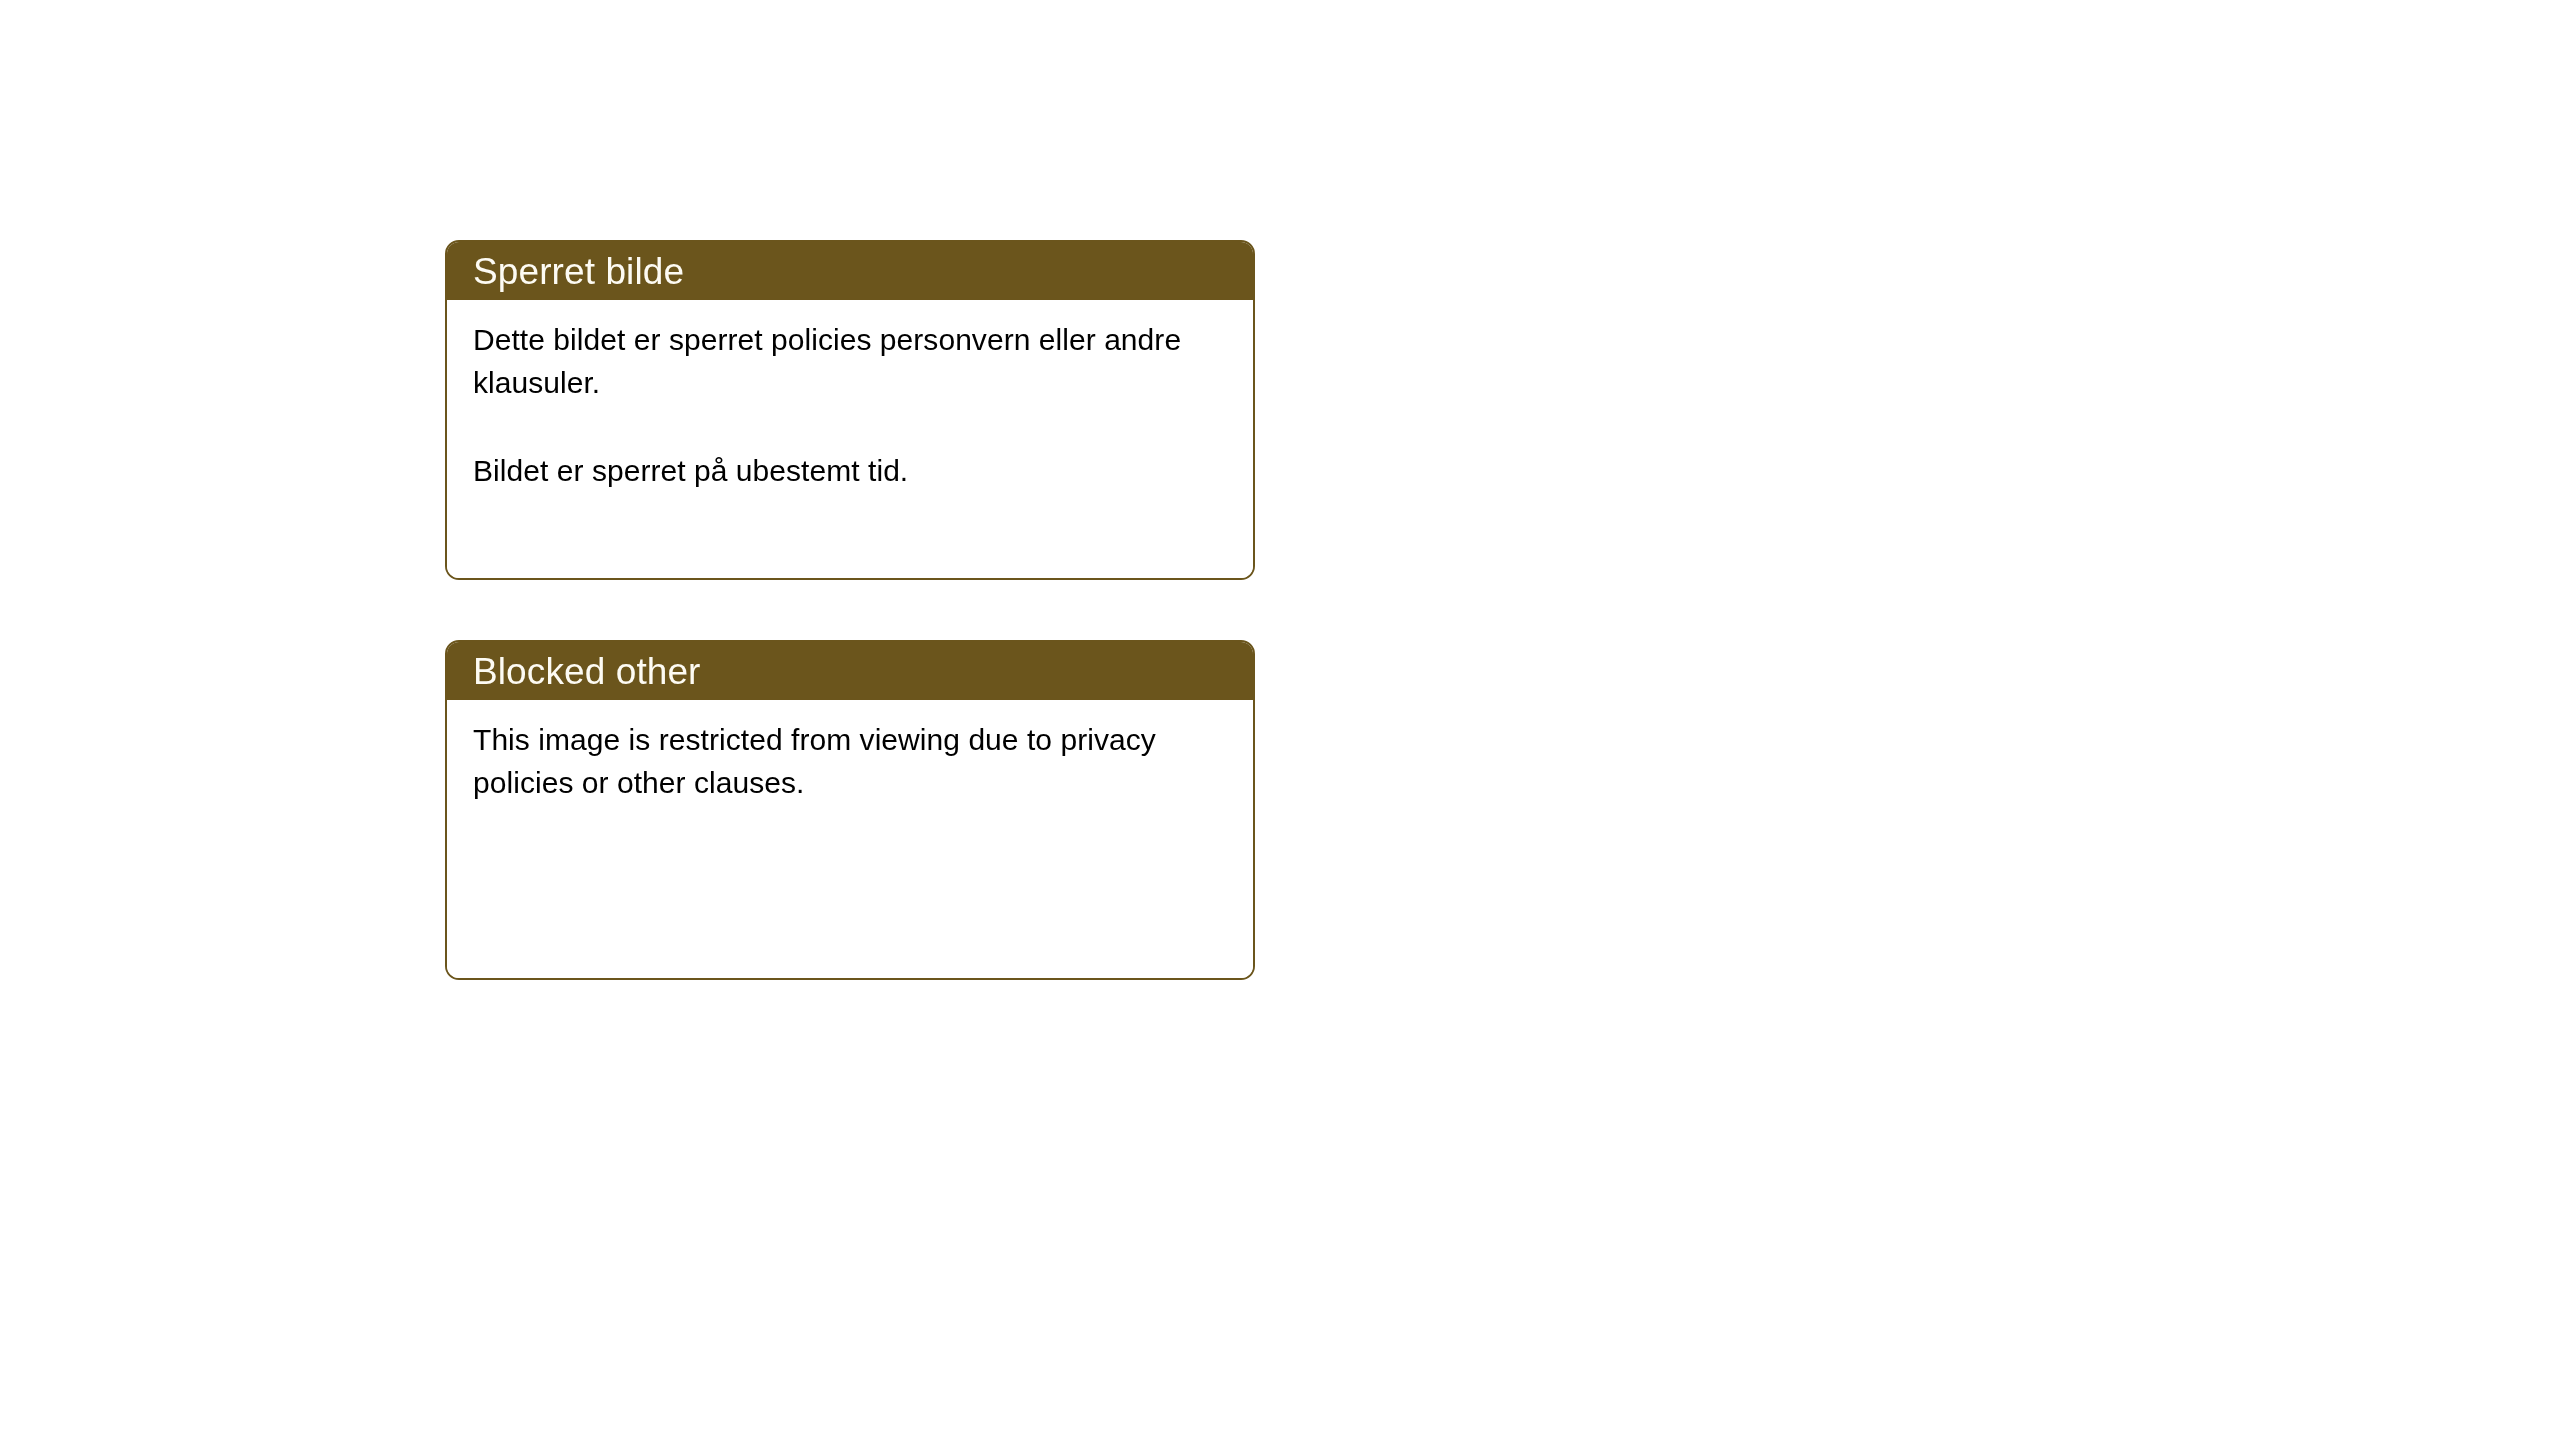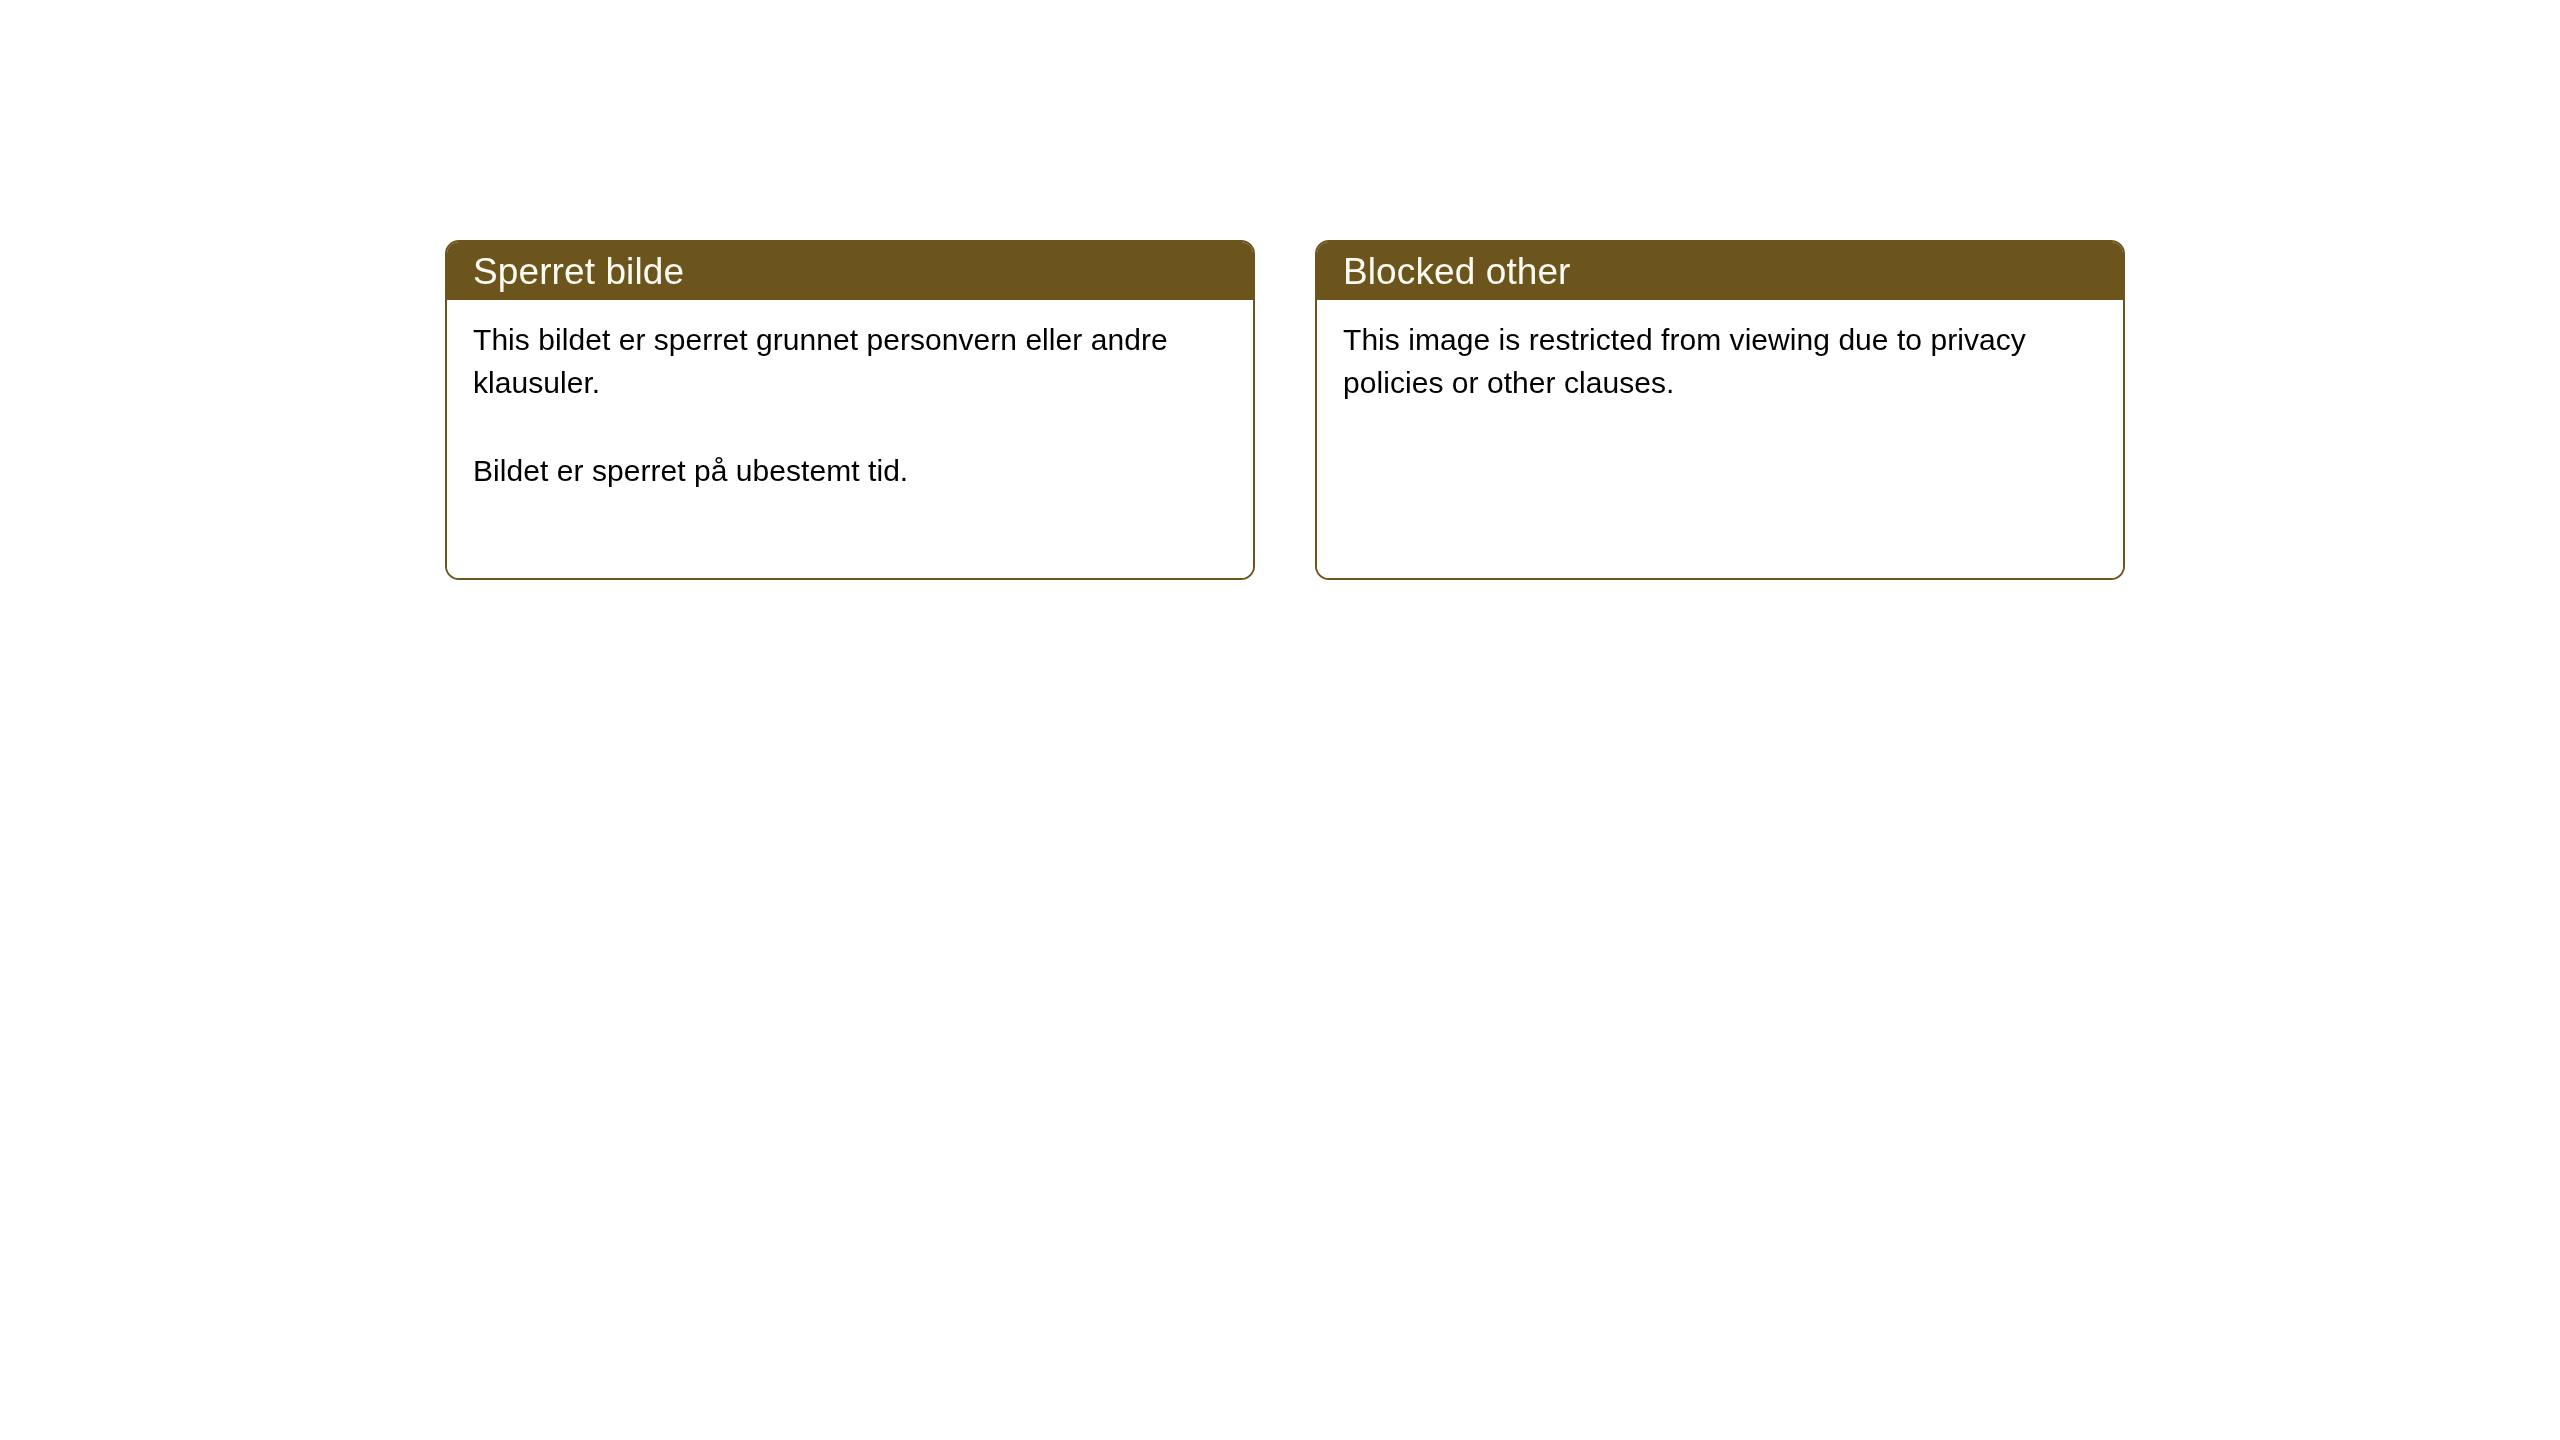--- a/index.html
+++ b/index.html
@@ -14,21 +14,21 @@
     overflow: hidden;
     font-family: "Liberation Sans", "DejaVu Sans", sans-serif;
     -webkit-font-smoothing: antialiased;
   }
 
   #notice-area {
     position: absolute;
     left: 445px;
     top: 240px;
     display: flex;
-    flex-direction: row;
+    flex-direction: column;
     align-items: flex-start;
     gap: 60px;
   }
 
   .notice-panel {
     width: 810px;
     height: 340px;
     box-sizing: border-box;
     background: #ffffff;
     border: 2px solid #6b551c;
@@ -80,21 +80,21 @@
 </head>
 <body>
 
 <div id="notice-area">
 
   <section class="notice-panel">
     <header class="panel-header">
       <h1 class="panel-title">Sperret bilde</h1>
     </header>
     <div class="panel-body">
-      <p class="panel-paragraph">This bildet er sperret grunnet personvern eller andre klausuler.</p>
+      <p class="panel-paragraph">Dette bildet er sperret policies personvern eller andre klausuler.</p>
       <p class="panel-paragraph">Bildet er sperret på ubestemt tid.</p>
     </div>
   </section>
 
   <section class="notice-panel">
     <header class="panel-header">
       <h1 class="panel-title">Blocked other</h1>
     </header>
     <div class="panel-body">
       <p class="panel-paragraph">This image is restricted from viewing due to privacy policies or other clauses.</p>

